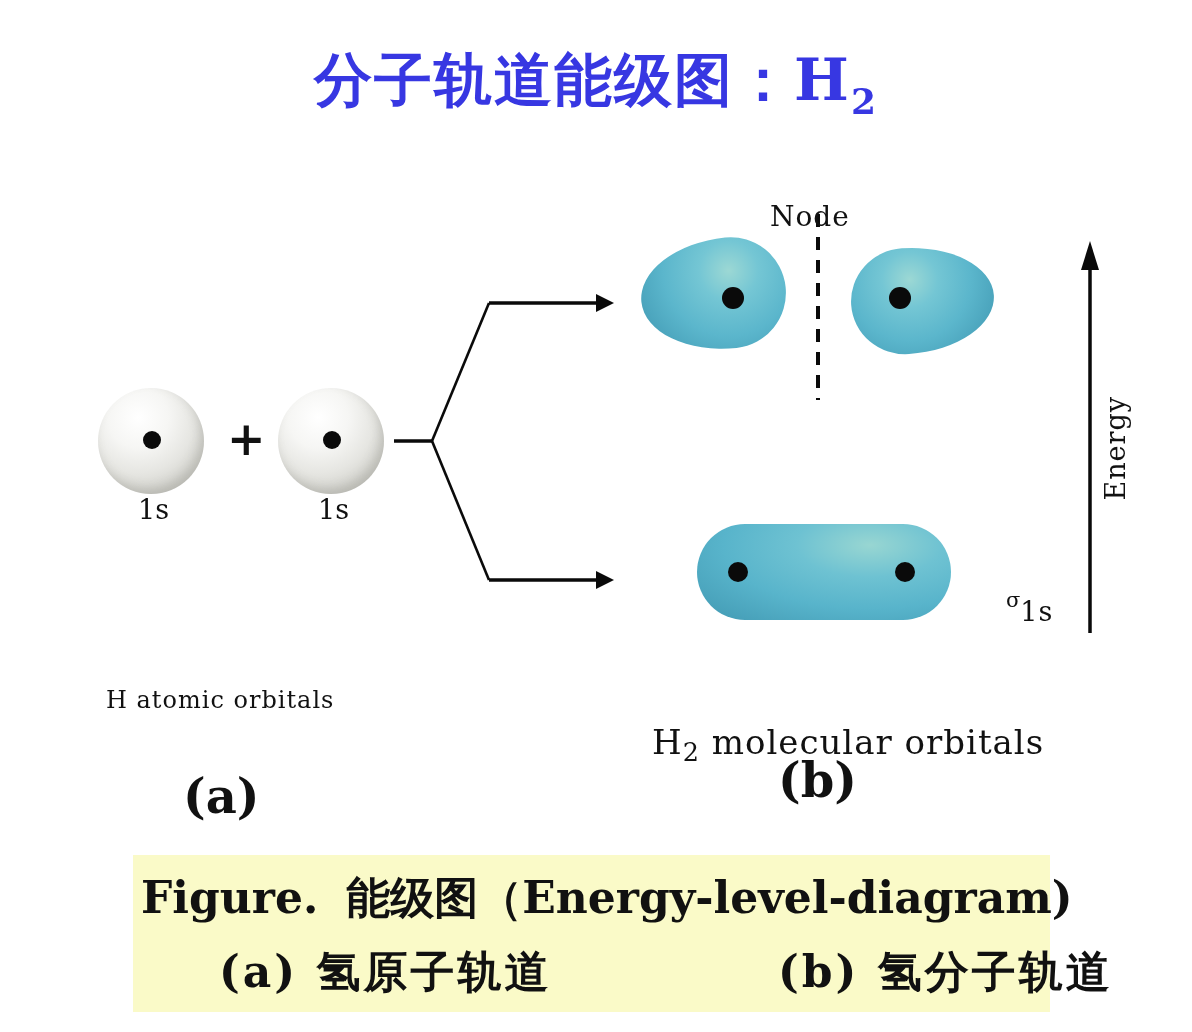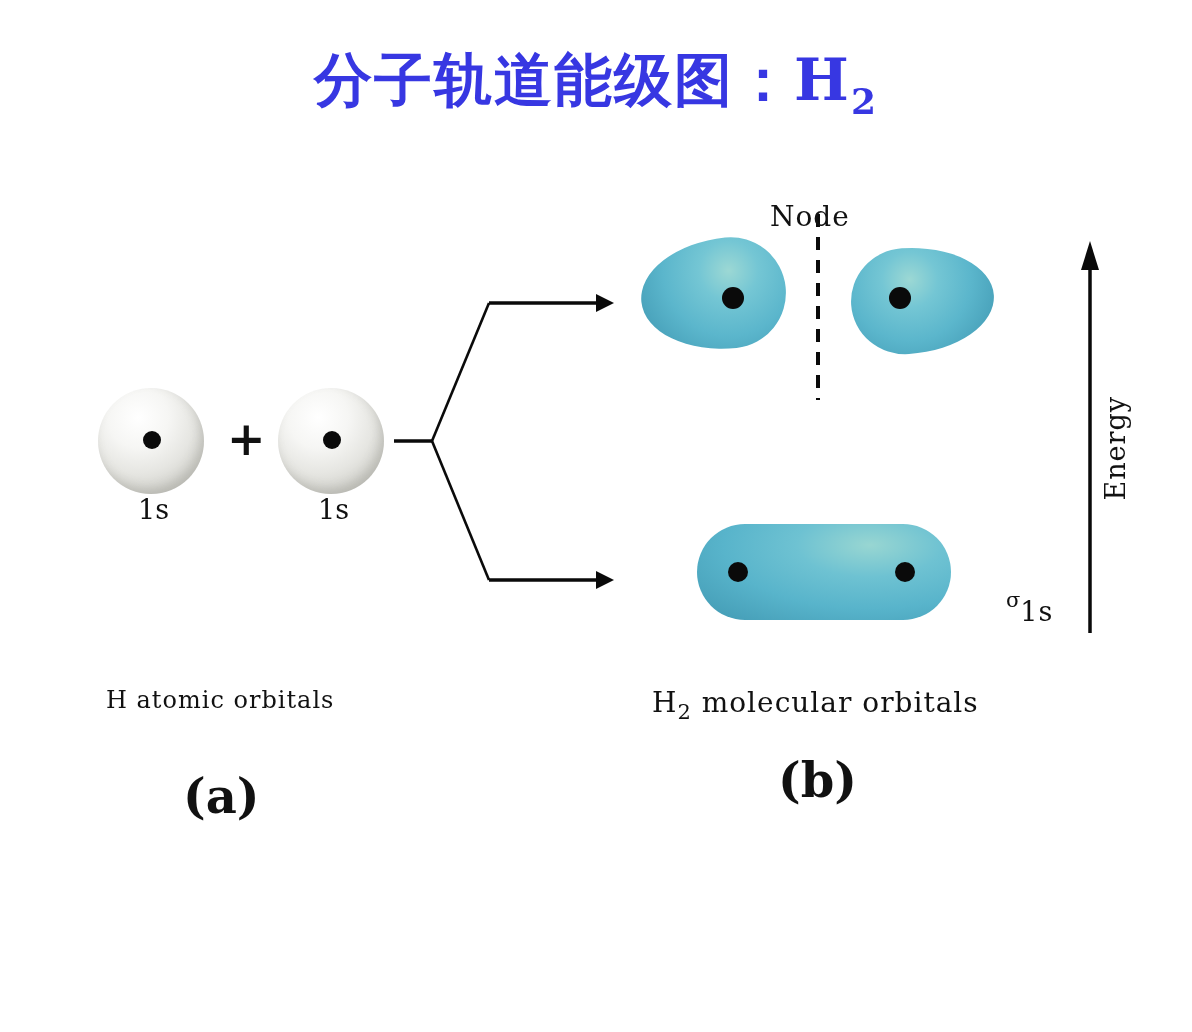--- a/index.html
+++ b/index.html
@@ -65,21 +65,21 @@
   .sigma-label{left:1006px;top:588px;font-size:20px;}
   .sigma-label .s-base{font-size:21px;vertical-align:10px;}
   .sigma-label .s-sub{font-size:27px;vertical-align:-4px;letter-spacing:1px;}
   
   .energy-label{
     left:1100px;top:396px;font-size:27px;letter-spacing:1px;
     writing-mode:vertical-rl;transform:rotate(180deg);
   }
   
   .atomic-caption{left:106px;top:686px;font-size:24px;letter-spacing:1px;}
-  .molecular-caption{left:652px;top:686px;font-size:28px;letter-spacing:1px;}
+  .molecular-caption{left:652px;top:722px;font-size:34px;letter-spacing:1px;}
   .molecular-caption .m-sub{font-size:0.75em;vertical-align:-7px;}
   
   .panel-letter{font-size:48px;font-weight:bold;}
   .panel-a{left:183px;top:768px;}
   .panel-b{left:778px;top:752px;}
   
   .lines-svg{position:absolute;left:0;top:0;pointer-events:none;}
   
   .caption-box{
     position:absolute;left:133px;top:855px;width:917px;height:157px;
@@ -147,14 +147,23 @@
   <div class="dlabel pixfont energy-label">Energy</div>
 
   <div class="dlabel pixfont atomic-caption">H atomic orbitals</div>
   <div class="dlabel pixfont molecular-caption">
     <span>H</span><span class="m-sub">2</span><span> molecular orbitals</span>
   </div>
 
   <div class="dlabel panel-letter panel-a">(a)</div>
   <div class="dlabel panel-letter panel-b">(b)</div>
 
+  <div class="caption-box">
+    <div class="cap-line1">
+      <span class="fig">Figure.</span><span>能级图（Energy-level-diagram)</span>
+    </div>
+    <div class="cap-line2">
+      <span class="l2a">(a) 氢原子轨道</span>
+      <span class="l2b">(b) 氢分子轨道</span>
+    </div>
+  </div>
 
 </div>
 
 </body></html>

